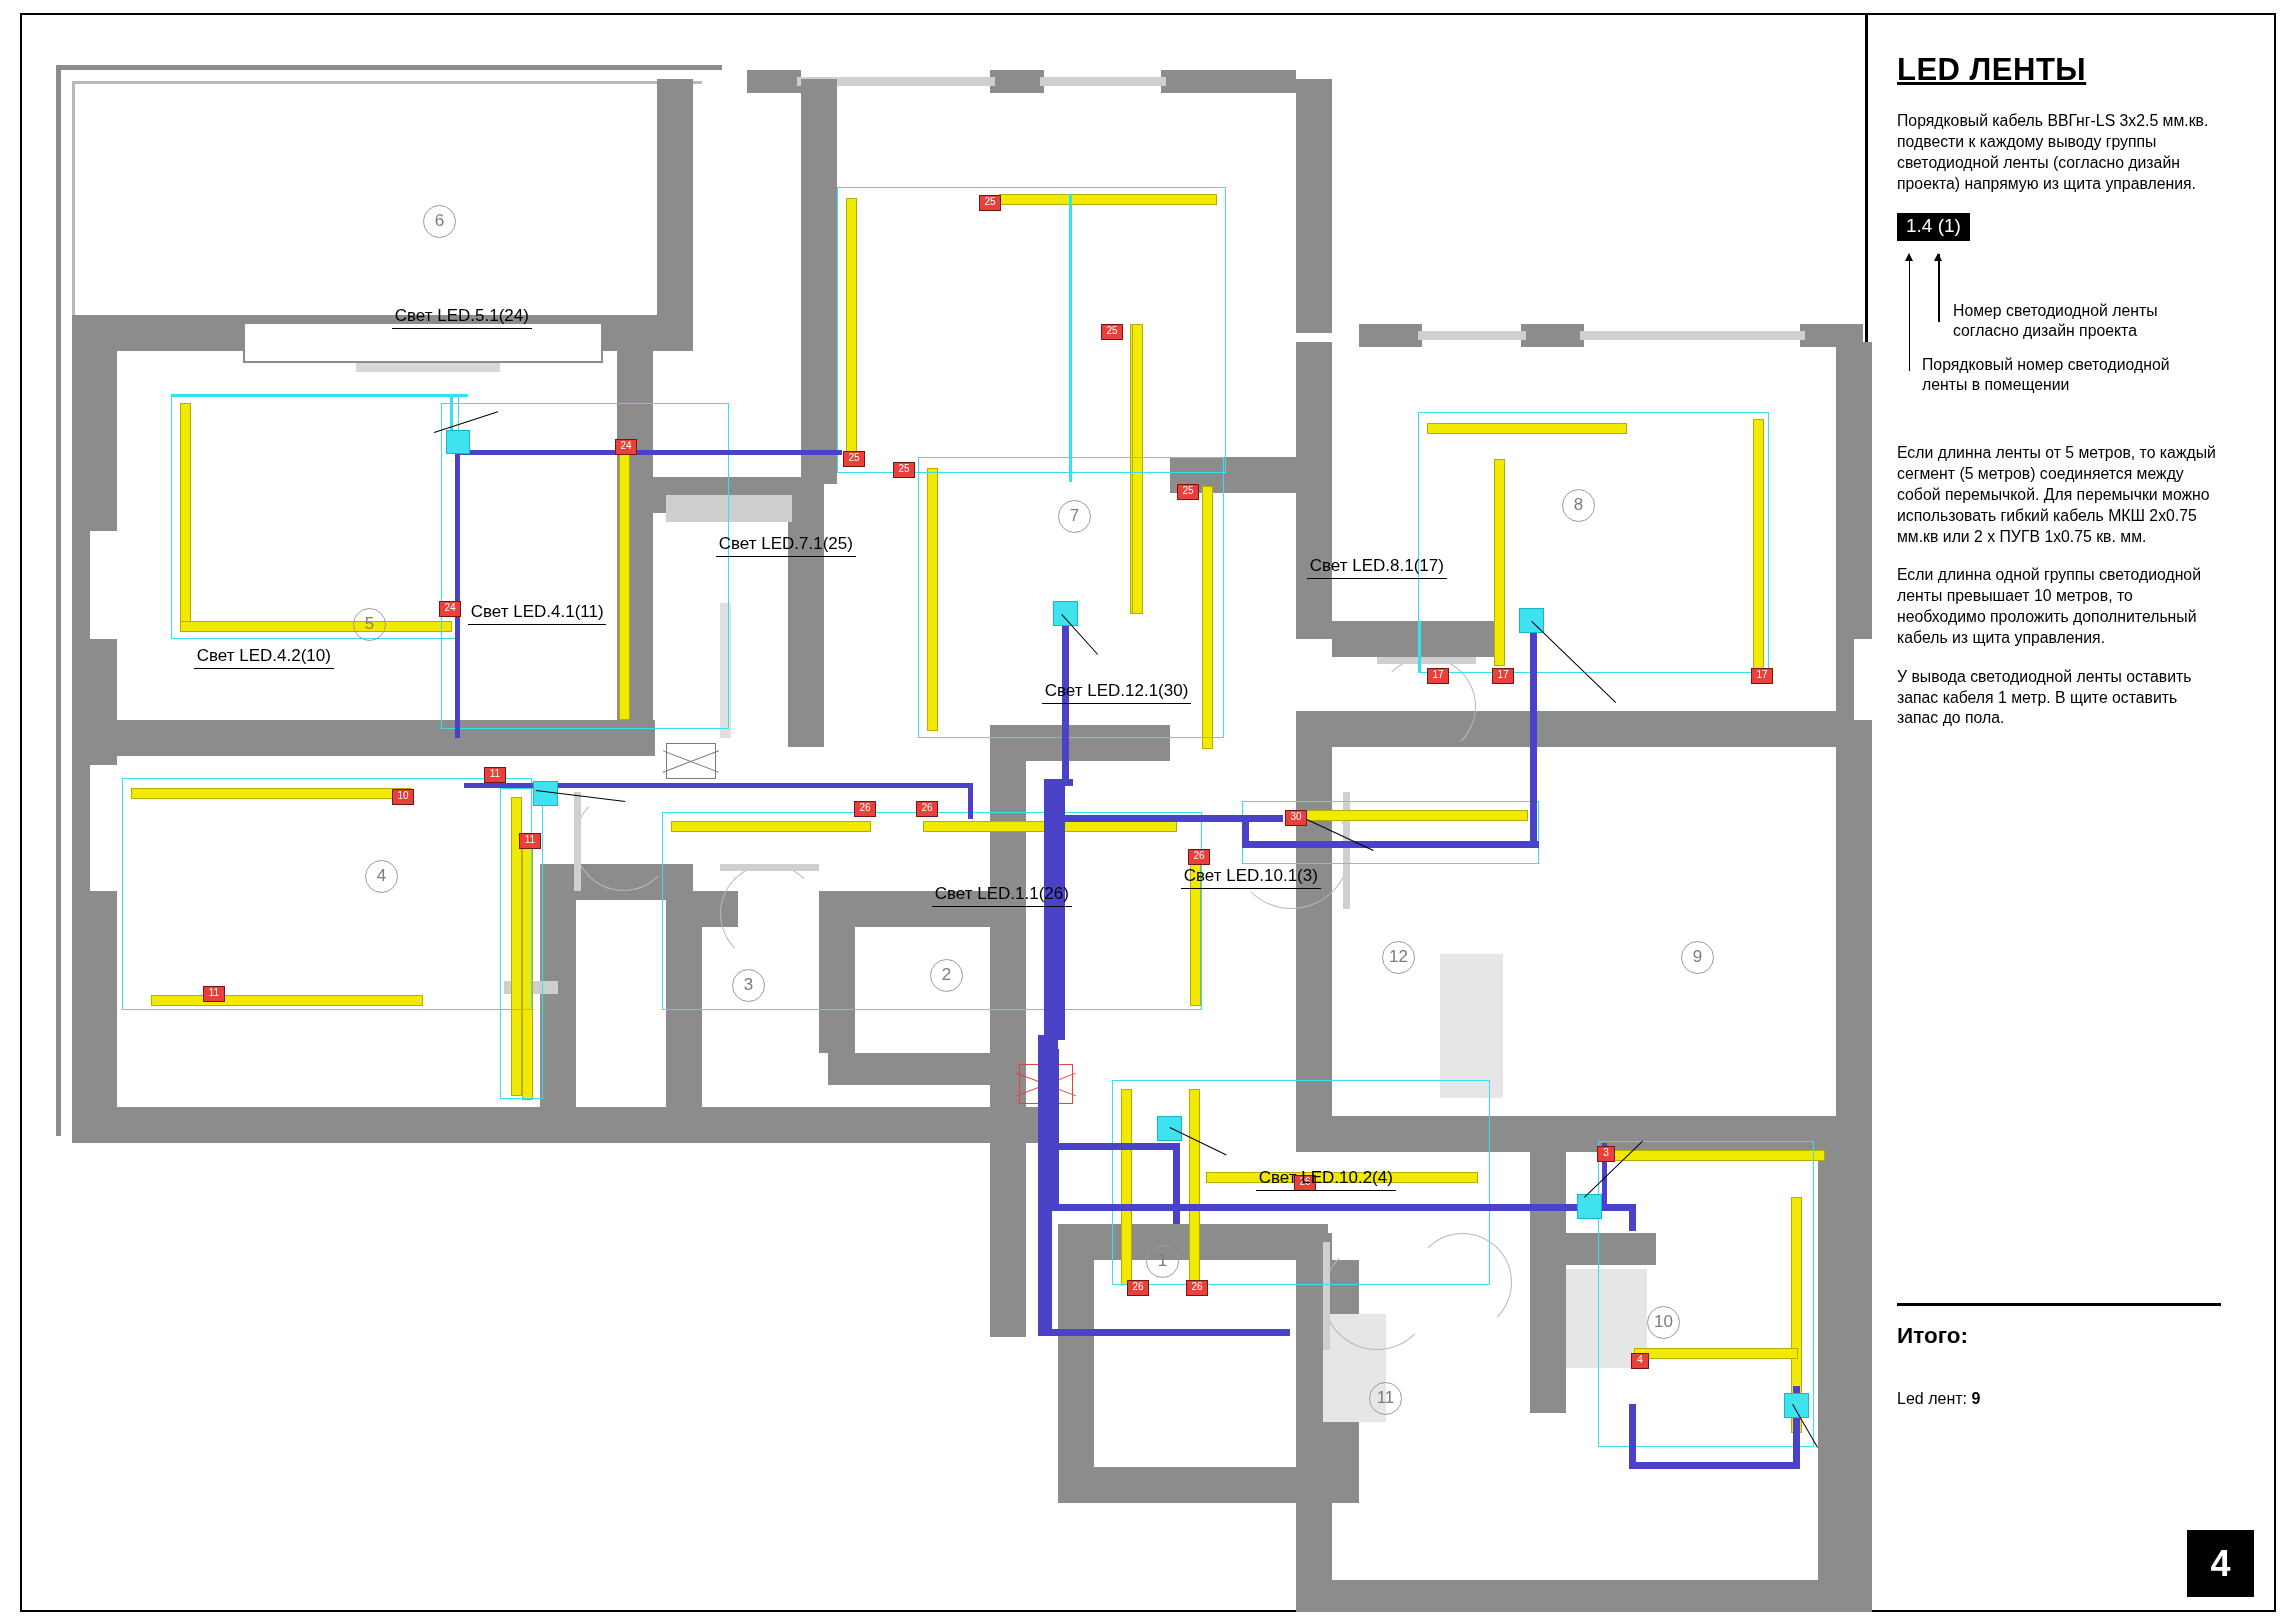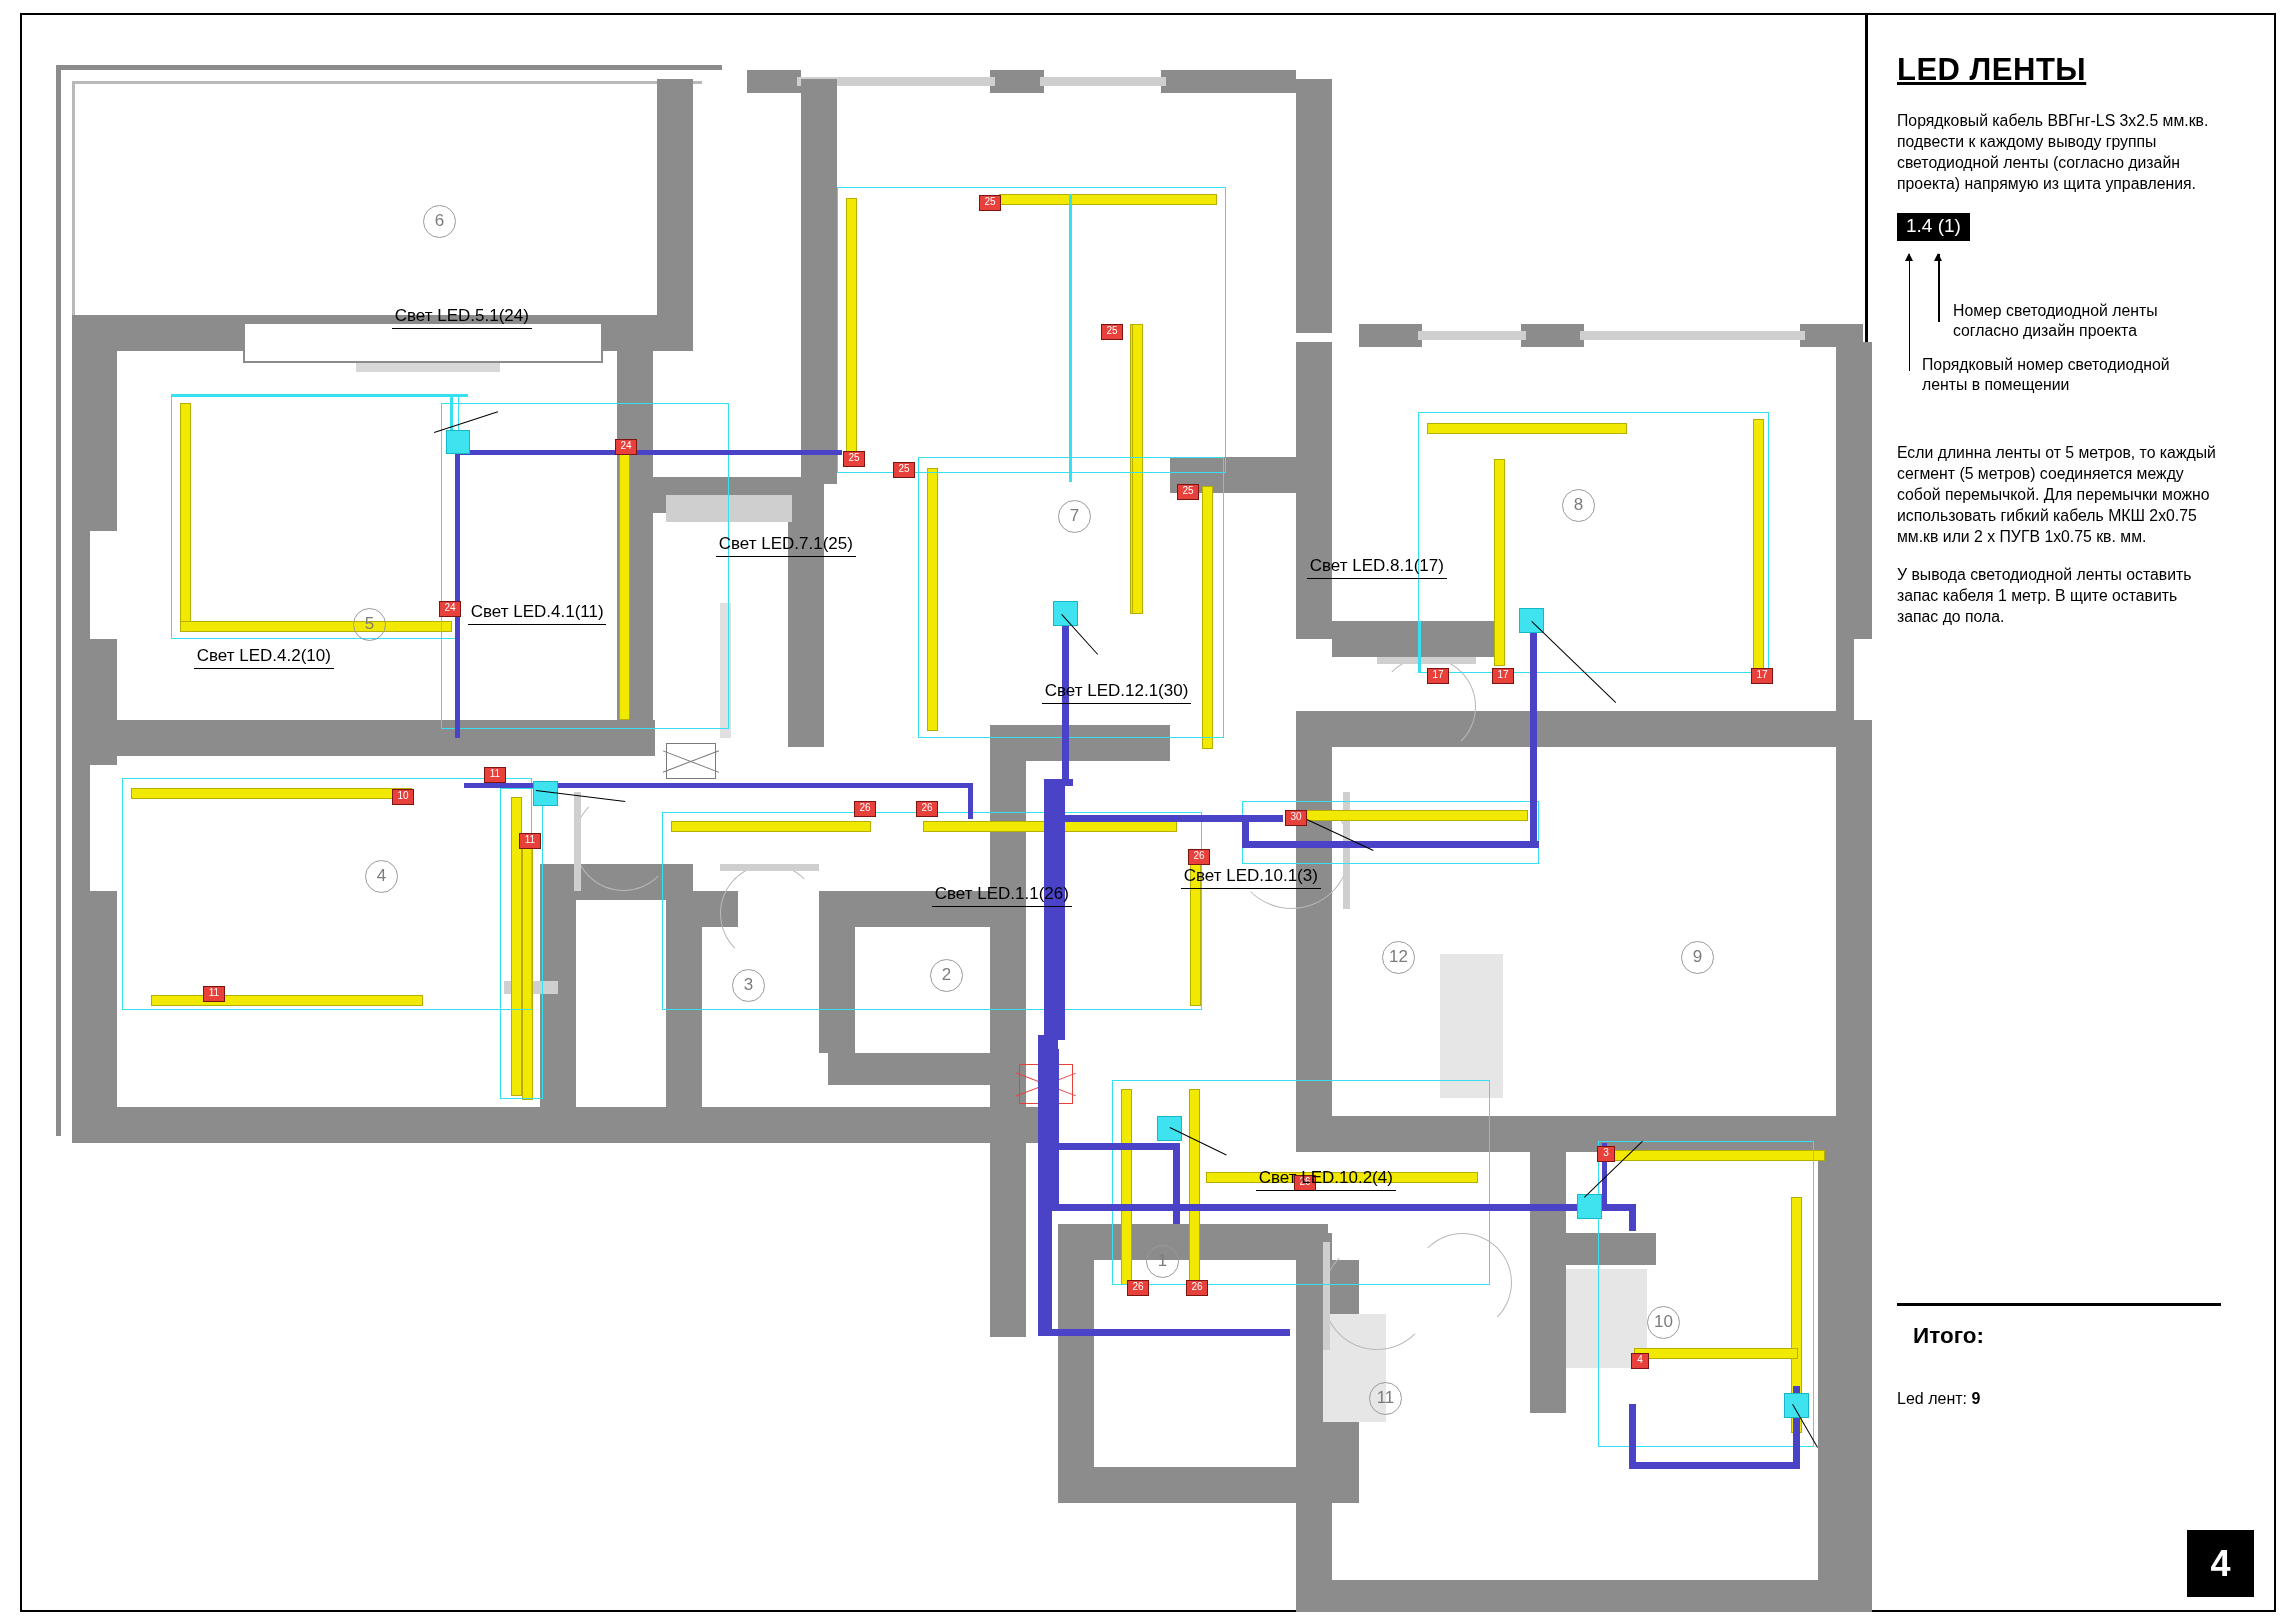--- a/index.html
+++ b/index.html
@@ -38,21 +38,21 @@
   #panel p{font-size:15.8px;line-height:1.32;margin:0 0 18px 0;}
   #panel b{font-weight:normal;}
   .chip{display:inline-block;background:#000;color:#fff;font-size:19px;padding:2.7px 9px 3.6px 9px;}
   .legend-block{position:relative;margin:16px 0 23.4px 0;height:207px;}
   .arrow{position:absolute;width:1.5px;background:#000;}
   .arrow:before{content:"";position:absolute;top:-0.9px;left:-4px;border-left:4.5px solid transparent;
       border-right:4.5px solid transparent;border-bottom:8px solid #000;}
   .legend-label{position:absolute;font-size:15.8px;line-height:1.3;}
   #totals-rule{position:absolute;left:1897px;top:1303px;width:324px;height:2.7px;background:#000;}
   #totals{position:absolute;left:1897px;top:1323px;width:342px;}
-  #totals h2{font-size:22.5px;margin:0 0 41px 16px;}
+  #totals h2{font-size:22.5px;margin:0 0 41px 0;}
   #totals .row{font-size:16px;}
   #pagebox{position:absolute;left:2187px;top:1530px;width:67px;height:67px;background:#000;color:#fff;
       font-size:36px;font-weight:bold;text-align:center;line-height:67px;}
 </style>
 </head>
 <body>
 
 <div id="sheet">
   <div id="border"></div>
   <div id="divider"></div>
@@ -305,20 +305,21 @@
 
     <div class="legend-block">
       <span class="chip">1.4 (1)</span>
       <div class="arrow" style="left:41px;top:41px;height:68px;"></div>
       <div class="arrow" style="left:11.7px;top:41px;height:117px;"></div>
       <div class="legend-label" style="left:56px;top:88px;width:261px;">Номер светодиодной ленты согласно дизайн проекта</div>
       <div class="legend-label" style="left:25px;top:142px;width:270px;">Порядковый номер светодиодной ленты в помещении</div>
     </div>
 
     <p><span>Если длинна ленты от 5 метров, то каждый сегмент (5 метров) соединяется между собой перемычкой. Для перемычки можно использовать гибкий кабель </span><b>МКШ 2х0.75 мм.кв или 2 х ПУГВ 1х0.75 кв. мм.</b></p>
+    <p>Если длинна одной группы светодиодной ленты превышает 10 метров, то необходимо проложить дополнительный кабель из щита управления.</p>
     <p>У вывода светодиодной ленты оставить запас кабеля 1 метр. В щите оставить запас до пола.</p>
   </div>
 
   <div id="totals-rule"></div>
   <div id="totals">
     <h2>Итого:</h2>
     <div class="row">
       <span>Led лент:</span>
       <b>9</b>
     </div>

